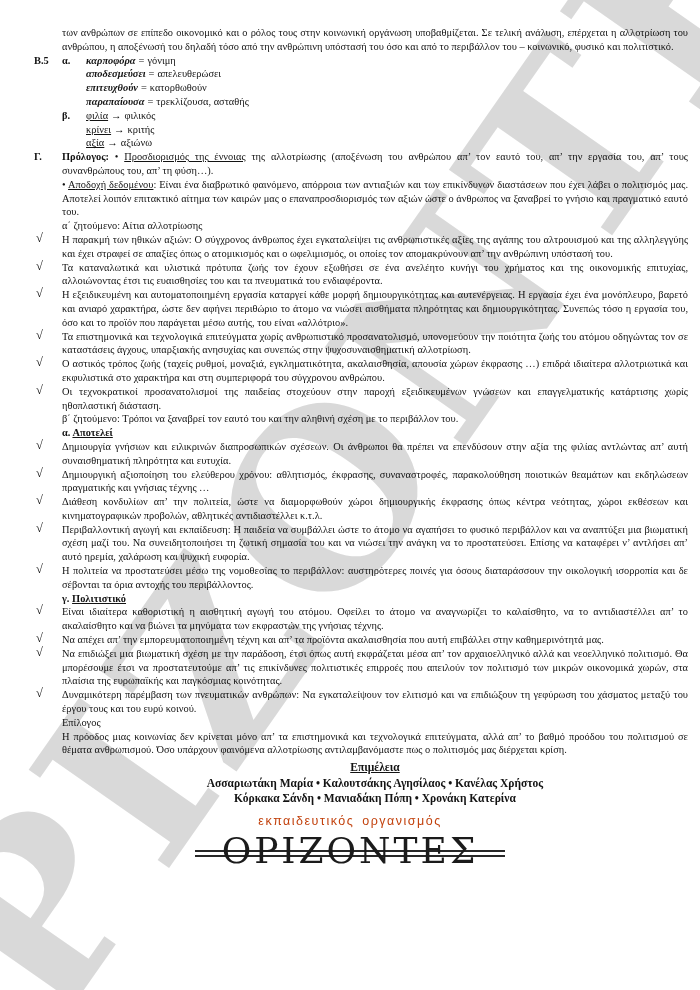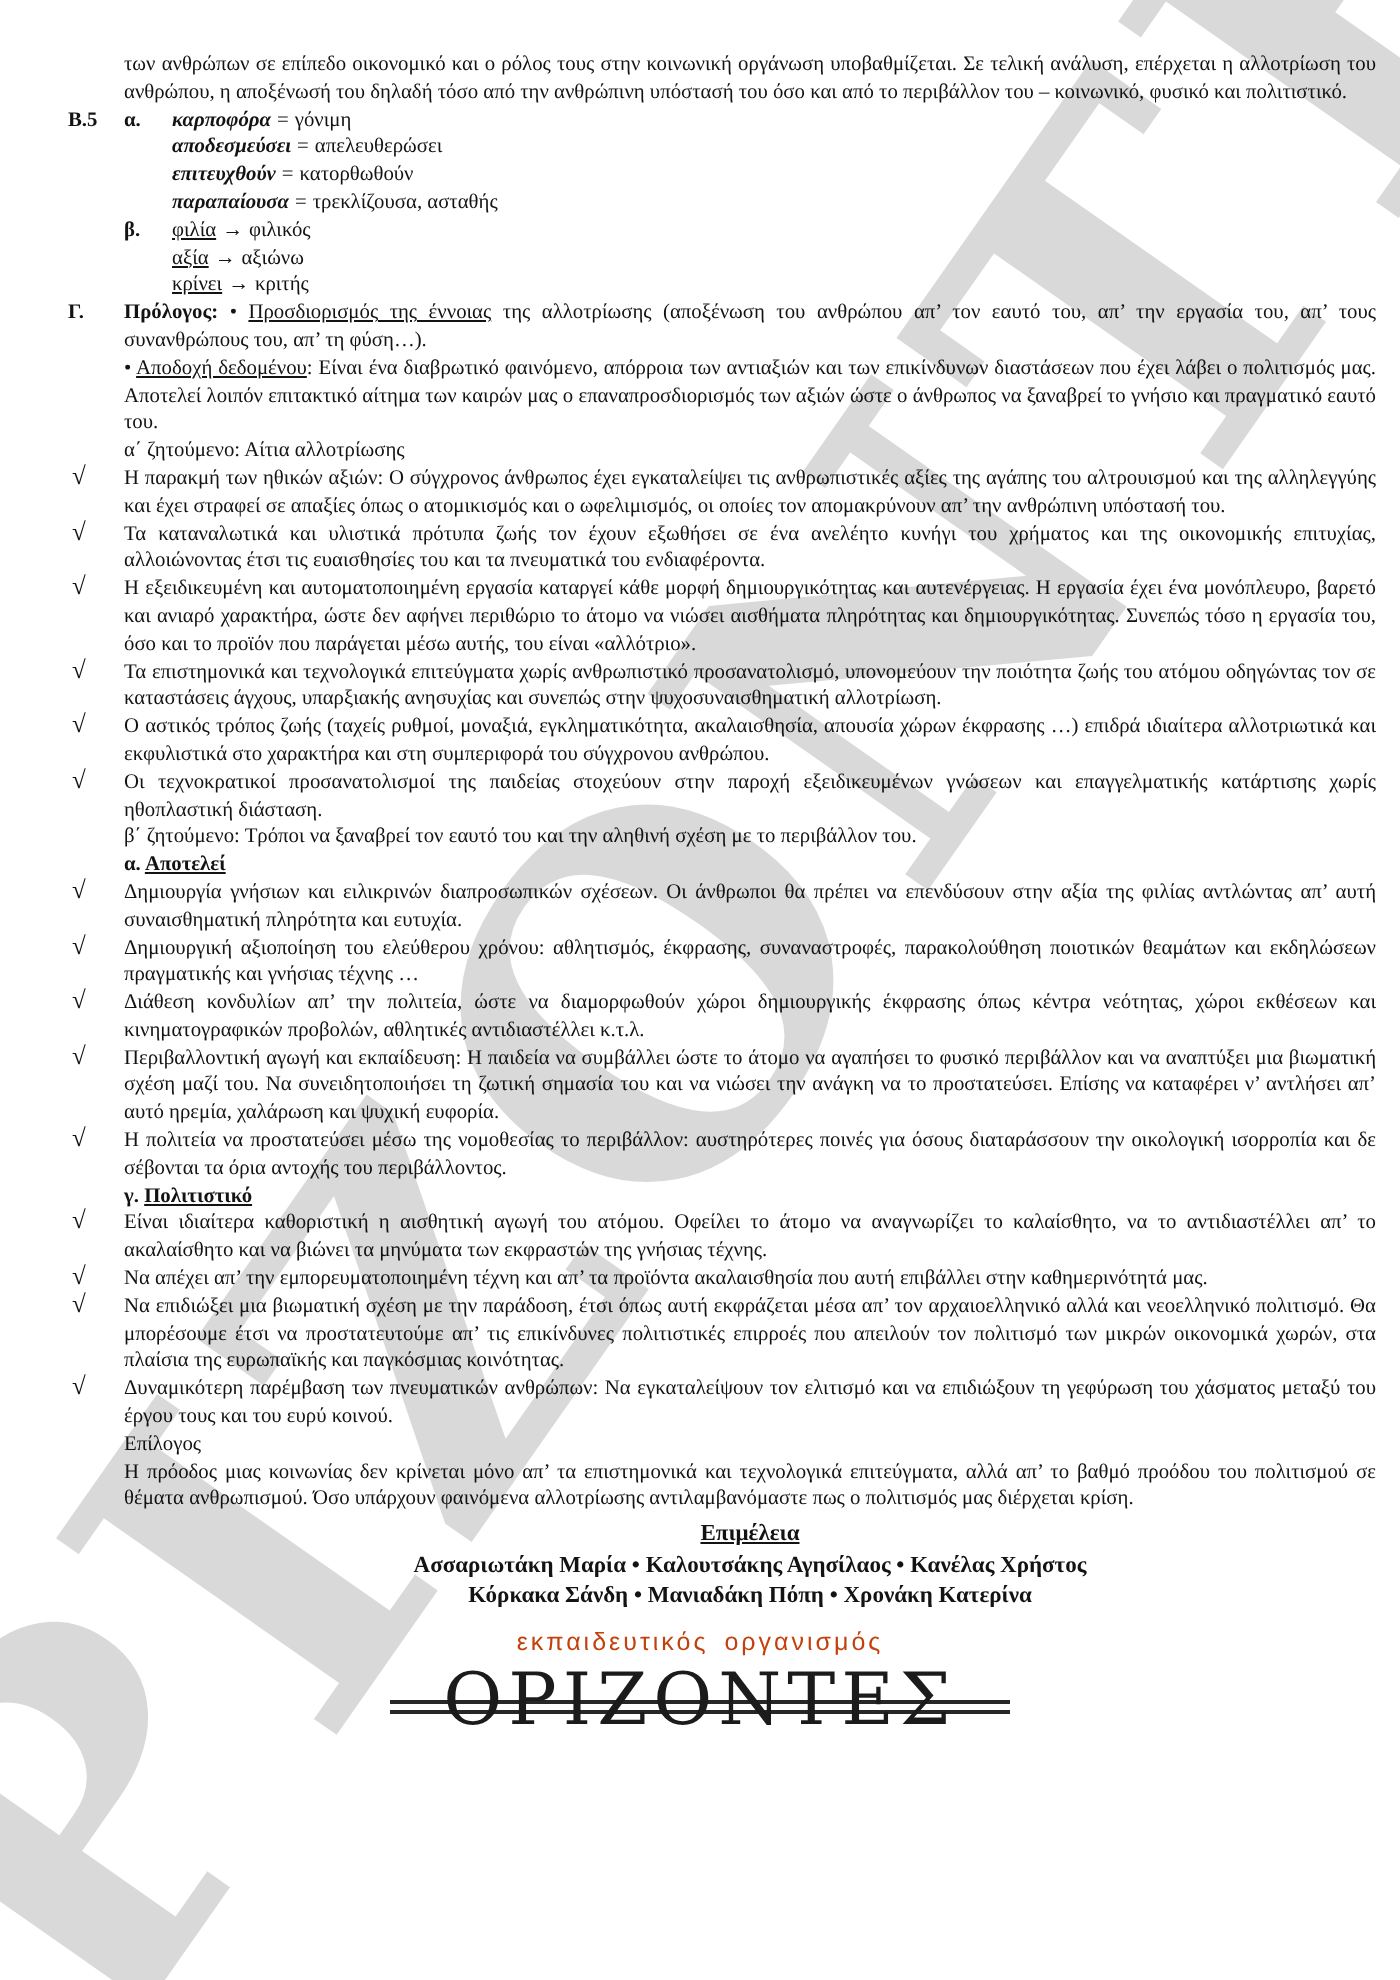--- a/index.html
+++ b/index.html
@@ -128,24 +128,24 @@
         <span class="syn-word">επιτευχθούν</span><span class="syn-eq">=</span><span>κατορθωθούν</span>
       </div>
       <div class="b5row">
         <span class="syn-word">παραπαίουσα</span><span class="syn-eq">=</span><span>τρεκλίζουσα, ασταθής</span>
       </div>
       <div class="b5row">
         <span class="sub-label">β.</span>
         <span class="der-word">φιλία</span><span class="der-arrow">→</span><span>φιλικός</span>
       </div>
       <div class="b5row">
+        <span class="der-word">κρίνει</span><span class="der-arrow">→</span><span>κριτής</span>
+      </div>
+      <div class="b5row">
         <span class="der-word">αξία</span><span class="der-arrow">→</span><span>αξιώνω</span>
-      </div>
-      <div class="b5row">
-        <span class="der-word">κρίνει</span><span class="der-arrow">→</span><span>κριτής</span>
       </div>
     </div>
 
 
     <p class="para rel">
       <span class="outer-label">Γ.</span>
       <span class="bold">Πρόλογος:</span>
       <span>•</span>
       <span class="u">Προσδιορισμός της έννοιας</span>
       <span>της αλλοτρίωσης (αποξένωση του ανθρώπου απ’ τον εαυτό του, απ’ την εργασία του, απ’ τους συνανθρώπους του, απ’ τη φύση…).</span>

